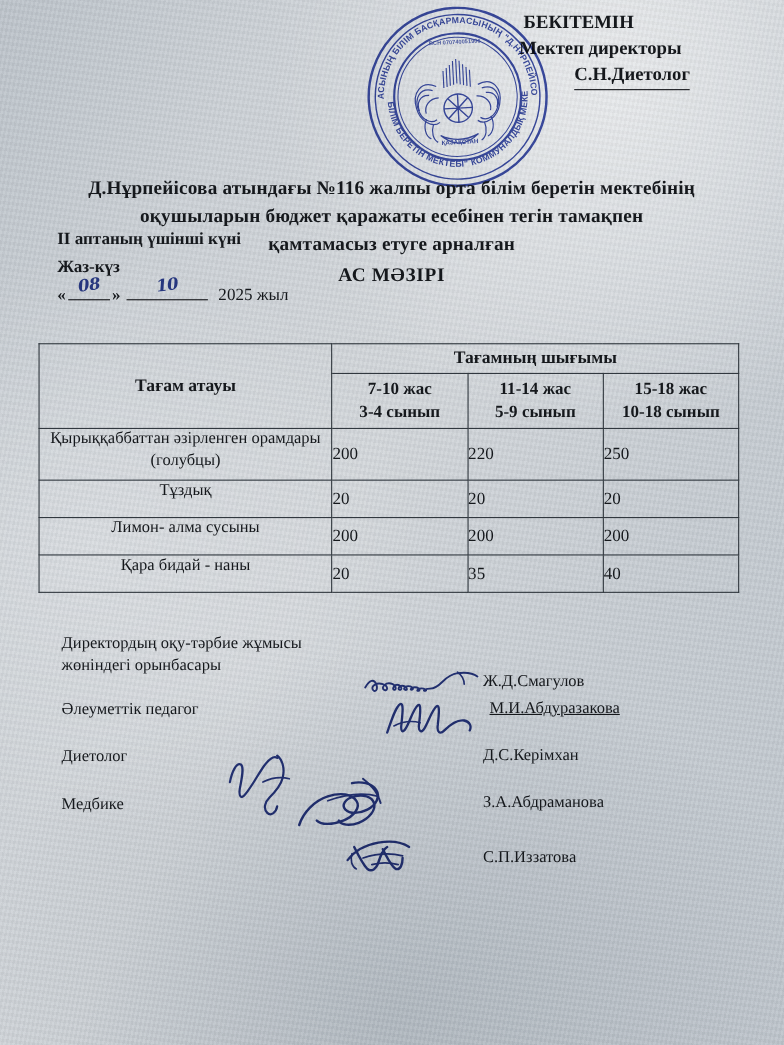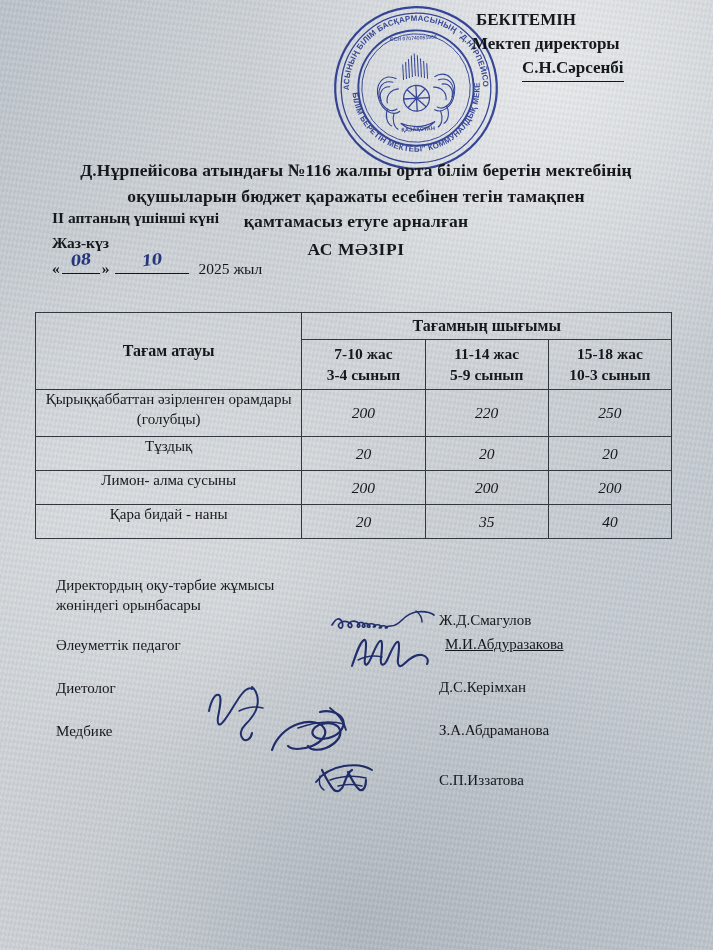--- a/index.html
+++ b/index.html
@@ -177,24 +177,22 @@
   .th-age .ln2 { display: block; }
 
   td.dish {
     text-align: center;
     padding: 5px 0 6px 7px;
     line-height: 1.3;
     font-size: 15px;
     vertical-align: top;
   }
   td.val {
-    text-align: center;
     font-size: 15.5px;
     vertical-align: middle;
-    font-style: italic;
   }
   tr.r-tall td { height: 46px; }
   tr.r-short td { height: 33px; }
 
   
   .signatures {
     position: absolute;
     left: 0;
     top: 576px;
     width: 713px;
@@ -249,21 +247,21 @@
 </head>
 <body>
 
 <div id="paper"></div>
 
 <div id="content">
 
   <div class="approval">
     <div class="ap-line ap-l1">БЕКІТЕМІН</div>
     <div class="ap-line ap-l2">Мектеп директоры</div>
-    <div class="ap-line"><span class="ap-l3">С.Н.Сәрсенбі</span></div>
+    <div class="ap-line"><span class="ap-l3">С.Н.Диетолог</span></div>
   </div>
 
   <div class="stamp">
     <svg viewBox="0 0 200 200" width="172" height="172" aria-hidden="true">
       <defs>
         <path id="arcTop" d="M 22,100 A 78,78 0 0 1 178,100"></path>
         <path id="arcBot" d="M 26,100 A 74,74 0 0 0 174,100"></path>
       </defs>
       <g stroke="#2438a0" fill="none">
         <circle cx="100" cy="100" r="94" stroke-width="2.6"></circle>
@@ -348,21 +346,21 @@
         <th class="th-age">
           <span>7-10 жас</span>
           <span class="ln2">3-4 сынып</span>
         </th>
         <th class="th-age">
           <span>11-14 жас</span>
           <span class="ln2">5-9 сынып</span>
         </th>
         <th class="th-age">
           <span>15-18 жас</span>
-          <span class="ln2">10-3 сынып</span>
+          <span class="ln2">10-18 сынып</span>
         </th>
       </tr>
     </thead>
     <tbody>
       <tr class="r-tall">
         <td class="dish">Қырыққаббаттан әзірленген орамдары (голубцы)</td>
         <td class="val">200</td>
         <td class="val">220</td>
         <td class="val">250</td>
       </tr>

